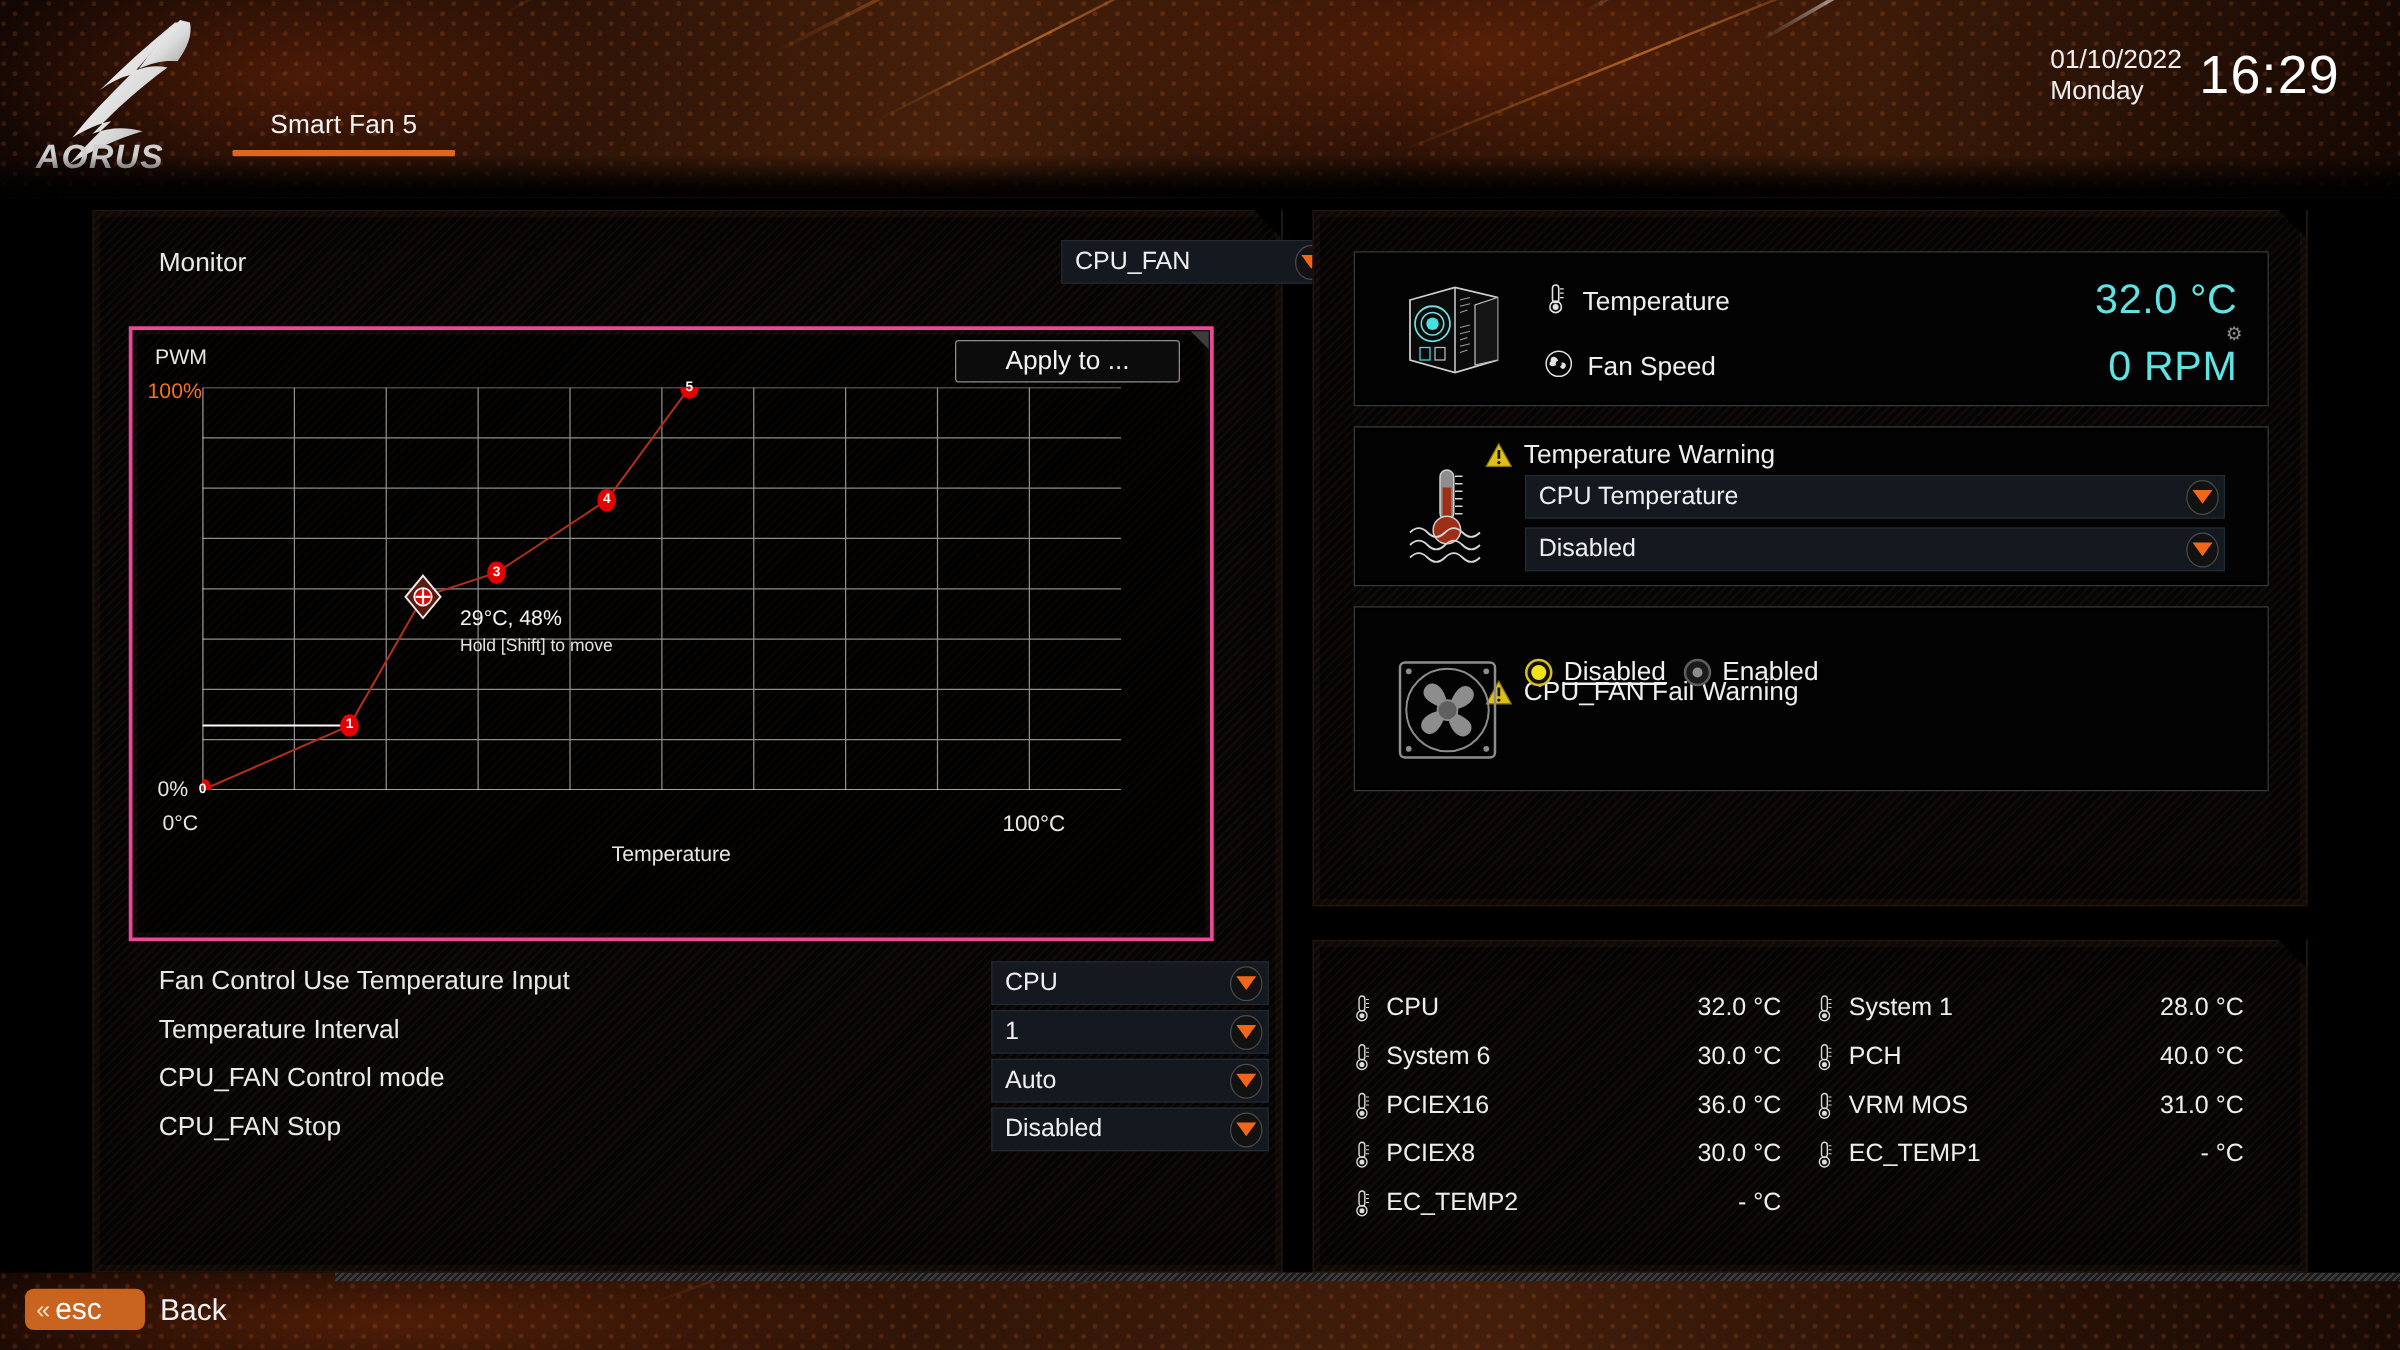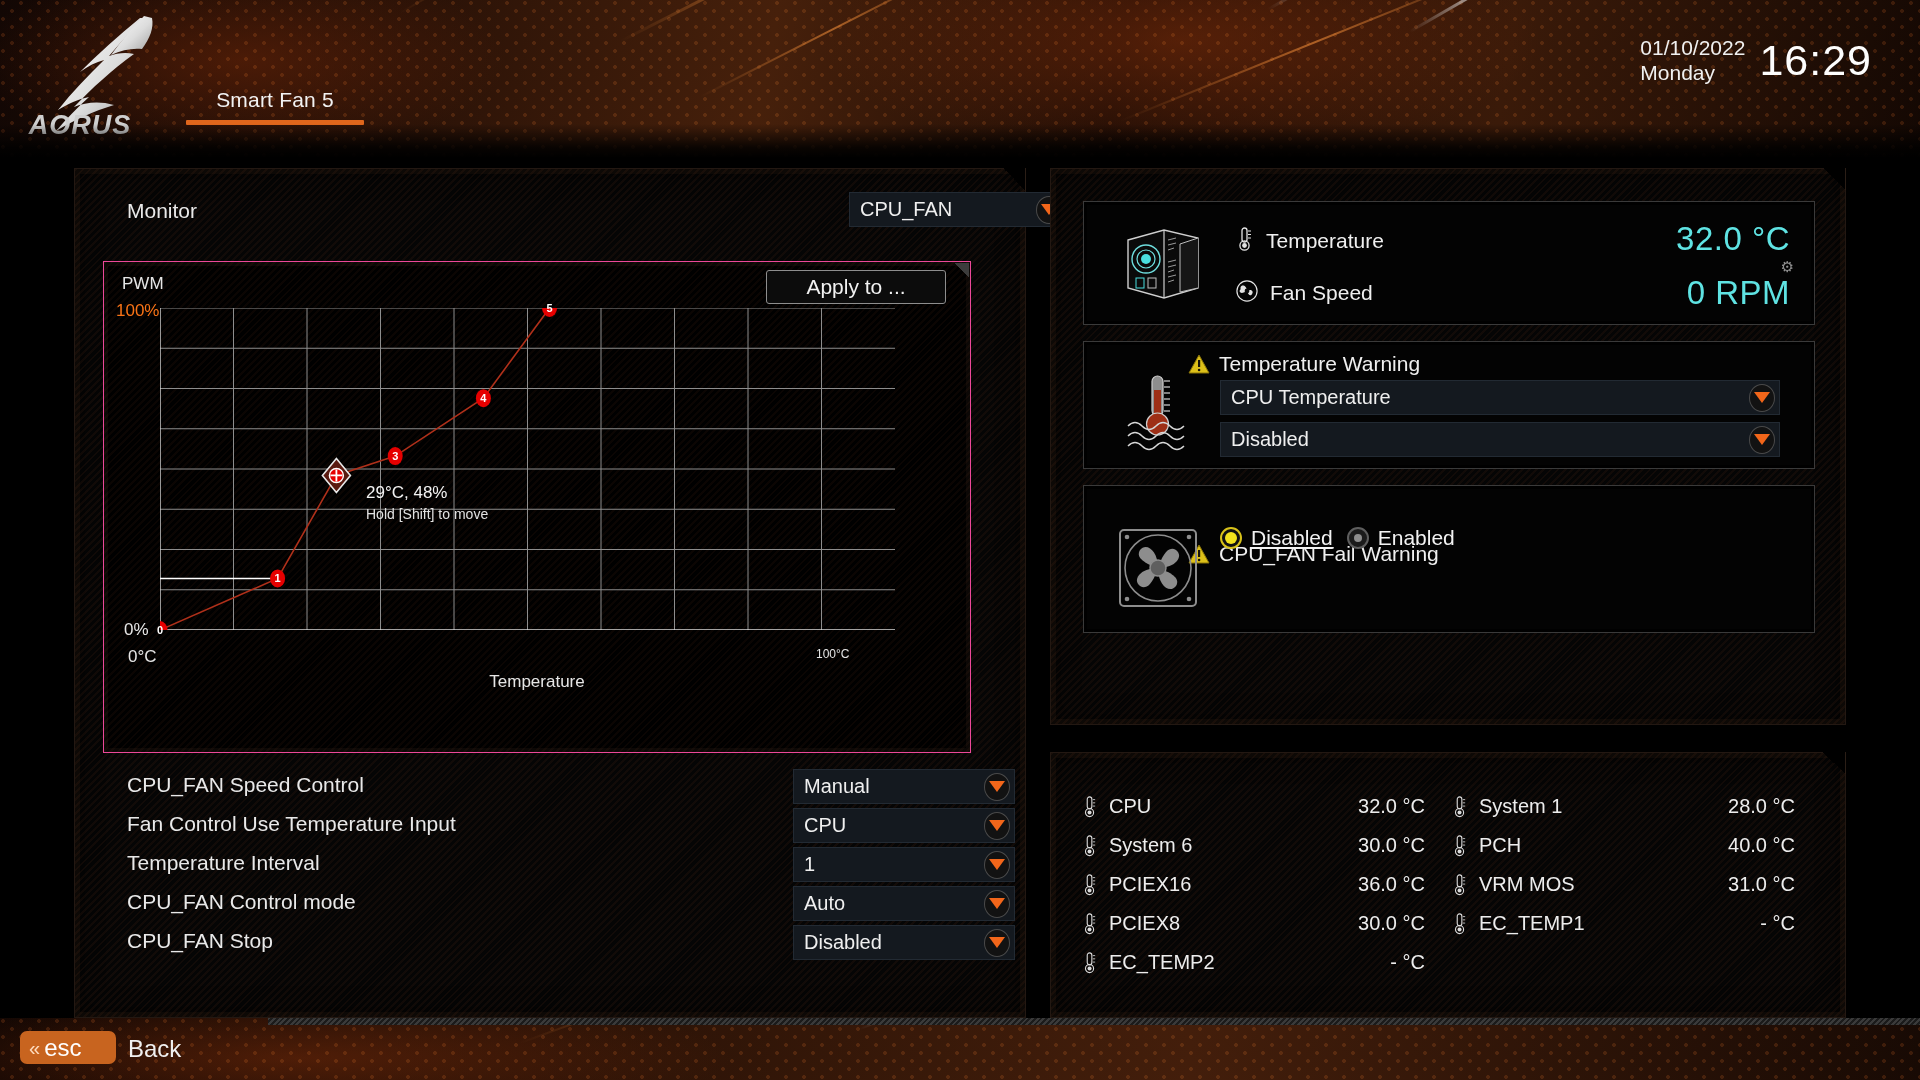--- a/index.html
+++ b/index.html
@@ -89,33 +89,33 @@
   .ddArrow i {
     display:block; width:0; height:0;
     border-left:8px solid transparent; border-right:8px solid transparent;
     border-top:11px solid #f2661a;
   }
   #fanSelect { position:absolute; left:774px; top:23px; width:218px; }
 
   
   #chartCard {
     position:absolute; left:28px; top:92px; width:868px; height:492px;
-    background:#000; border:1px solid #ec4899;
+    background:#000; border:3px solid #ec4899;
     box-shadow: inset 0 0 0 4px #0c0806;
   }
   #chartCard::before { content:""; position:absolute; inset:0; pointer-events:none;
     background-image:repeating-linear-gradient(135deg, rgba(255,120,60,.045) 0 2px, rgba(0,0,0,0) 2px 5px); }
   #chartCard .notchTR2 { position:absolute; right:1px; top:1px; width:16px; height:16px;
     background:linear-gradient(225deg, #3c3c3c 0 45%, rgba(0,0,0,0) 46%); }
 
   #pwmLabel  { position:absolute; left:18px;  top:12px; font-size:17px; color:#e6e6e6; }
   #yTop      { position:absolute; left:12px;  top:39px; font-size:17px; color:#f97316; }
   #yBot      { position:absolute; left:20px;  top:358px; font-size:17px; color:#e6e6e6; }
   #xLeft     { position:absolute; left:24px;  top:385px; font-size:17px; color:#e6e6e6; }
-  #xRight    { position:absolute; left:712px; top:385px; font-size:12px; color:#e6e6e6; }
+  #xRight    { position:absolute; left:696px; top:385px; font-size:18px; color:#e6e6e6; }
   #xAxisTitle{ position:absolute; left:0; right:0; top:410px; text-align:center; font-size:17px; color:#e6e6e6; }
 
   #applyBtn {
     position:absolute; right:24px; top:8px; width:180px; height:34px;
     background:#0c0c0c; border:1px solid #8e8e8e; border-radius:3px;
     display:flex; align-items:center; justify-content:center;
     font-size:21px; color:#f2f2f2; cursor:pointer;
   }
 
   #plot { position:absolute; left:56px; top:46px; width:735px; height:322px; }
@@ -323,29 +323,20 @@
         </div>
       <div id="cursorTip">
         <div class="l1">29°C, 48%</div>
         <div class="l2">Hold [Shift] to move</div>
       </div>
     </div>
   </div>
 
   <div id="settings">
       <div class="setRow">
-        <div class="setLabel">CPU_FAN Speed Control</div>
-        <div class="setCtl dd">
-          <span class="ddtext">Manual</span>
-          <span class="ddArrow">
-            <i></i>
-          </span>
-        </div>
-      </div>
-      <div class="setRow">
         <div class="setLabel">Fan Control Use Temperature Input</div>
         <div class="setCtl dd">
           <span class="ddtext">CPU</span>
           <span class="ddArrow">
             <i></i>
           </span>
         </div>
       </div>
       <div class="setRow">
         <div class="setLabel">Temperature Interval</div>

